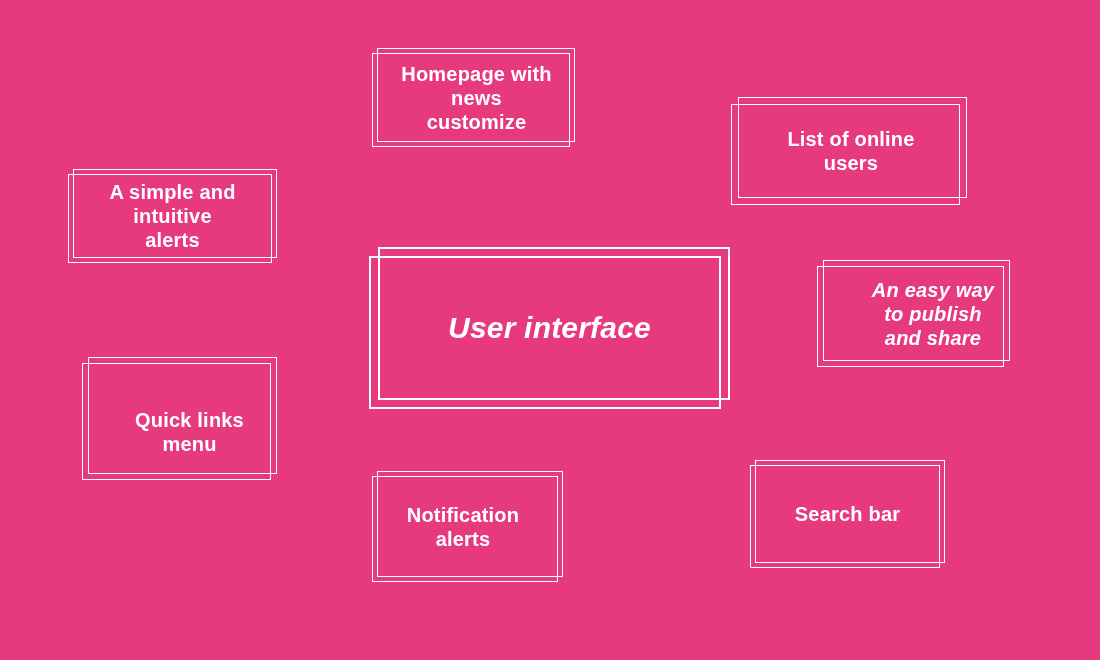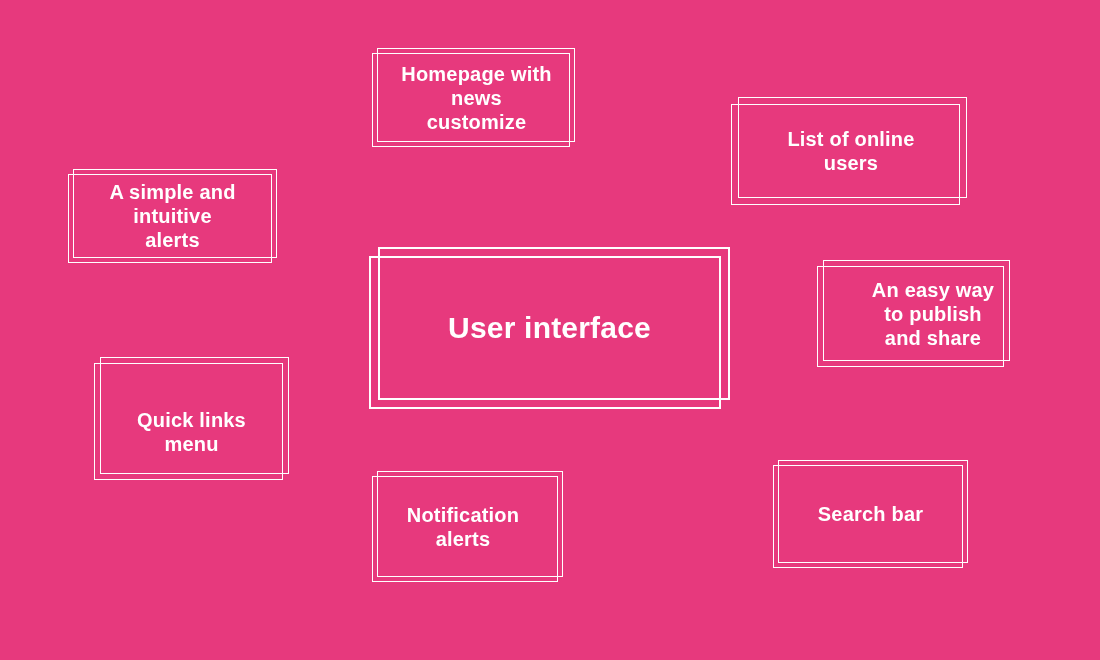--- a/index.html
+++ b/index.html
@@ -48,31 +48,32 @@
     font-size: 20px;
     line-height: 1.2;
     white-space: pre-line;
     letter-spacing: 0.2px;
   }
   .node.major .rect {
     border-width: 2px;
   }
   .node.major .label {
     font-size: 30px;
+    font-style: italic;
   }
 
   
   .n-user-interface      { left: 369px; top: 247px; width: 361px; height: 162px; --w: 352px; --h: 153px; --off: 9px; }
   .n-homepage-news       { left: 372px; top:  48px; width: 209px; height:  99px; --w: 198px; --h:  94px; --off: 5px; }
   .n-online-users        { left: 731px; top:  97px; width: 240px; height: 108px; --w: 229px; --h: 101px; --off: 7px; }
   .n-simple-design       { left:  68px; top: 169px; width: 209px; height:  94px; --w: 204px; --h:  89px; --off: 5px; }
-  .n-publish-share       { left: 817px; top: 260px; width: 232px; height: 107px; --w: 187px; --h: 101px; --off: 6px; }
-  .n-quick-links         { left:  94px; top: 357px; width: 195px; height: 150px; --w: 189px; --h: 117px; --off: 6px; }
+  .n-publish-share       { left: 817px; top: 260px; width: 232px; height: 107px; font-style: italic; --w: 187px; --h: 101px; --off: 6px; }
+  .n-quick-links         { left:  82px; top: 357px; width: 195px; height: 150px; padding-left: 20px; --w: 189px; --h: 117px; --off: 6px; }
   .n-notification-alerts { left: 372px; top: 471px; width: 182px; height: 111px; --w: 186px; --h: 106px; --off: 5px; }
-  .n-search-bar          { left: 773px; top: 460px; width: 195px; height: 108px; --w: 190px; --h: 103px; --off: 5px; }
+  .n-search-bar          { left: 750px; top: 460px; width: 195px; height: 108px; --w: 190px; --h: 103px; --off: 5px; }
 </style>
 </head>
 <body>
 
 <div class="canvas">
 
   <div class="node major n-user-interface">
     <div class="rect rect-a"></div>
     <div class="rect rect-b"></div>
     <div class="label">User interface</div>

